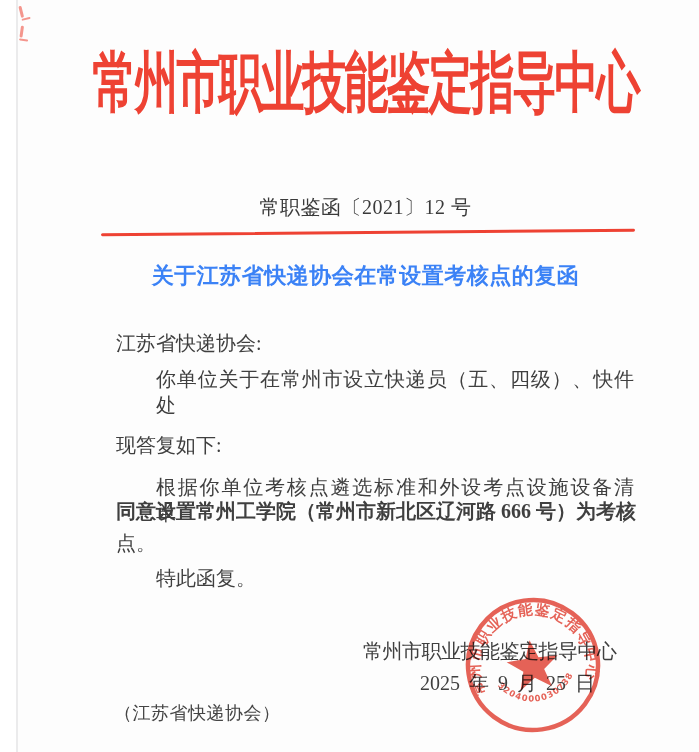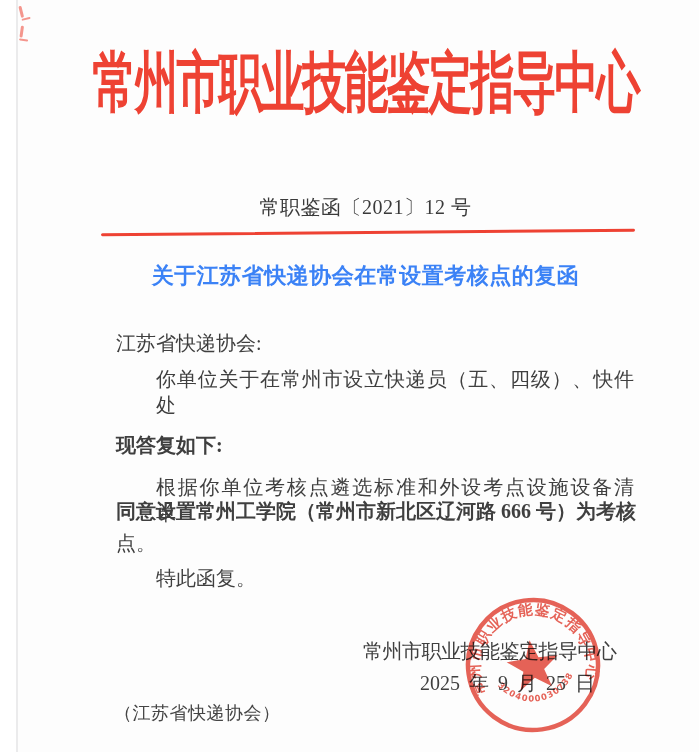--- a/index.html
+++ b/index.html
@@ -48,21 +48,21 @@
     position:absolute;font-size:20px;line-height:26px;color:#3f3f3f;
     white-space:nowrap;
   }
   .bline.just{
     white-space:normal;
     text-align:justify;text-align-last:justify;
   }
   .bl0{left:100px;top:330px;}
   .bl1{left:140px;top:366px;width:478px;}
   .bl2{left:100px;top:400px;width:520px;}
-  .bl3{left:100px;top:432px;font-weight:bold;}
+  .bl3{left:100px;top:432px;}
   .bl4{left:140px;top:474px;width:478px;}
   .bl5{left:100px;top:498px;width:520px;font-weight:bold;}
   .bl6{left:100px;top:530px;}
   .bl7{left:140px;top:565px;text-align:center;}
   
   .sig-org{
     position:absolute;left:347px;top:638px;
     font-size:20px;line-height:26px;color:#3f3f3f;letter-spacing:-.5px;
     white-space:nowrap;
   }

